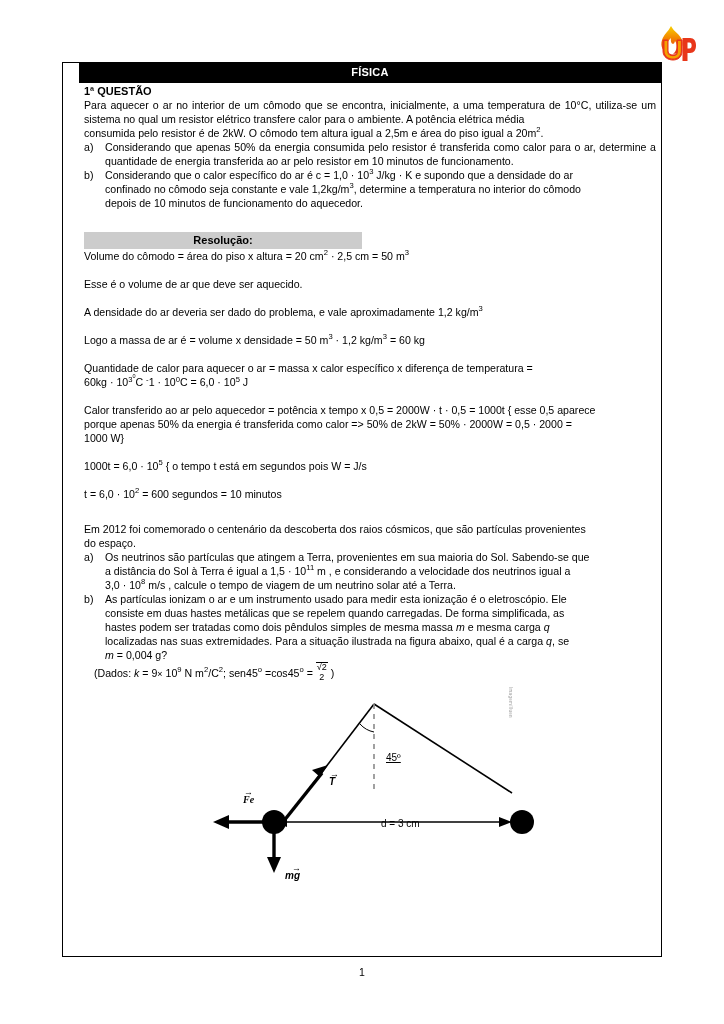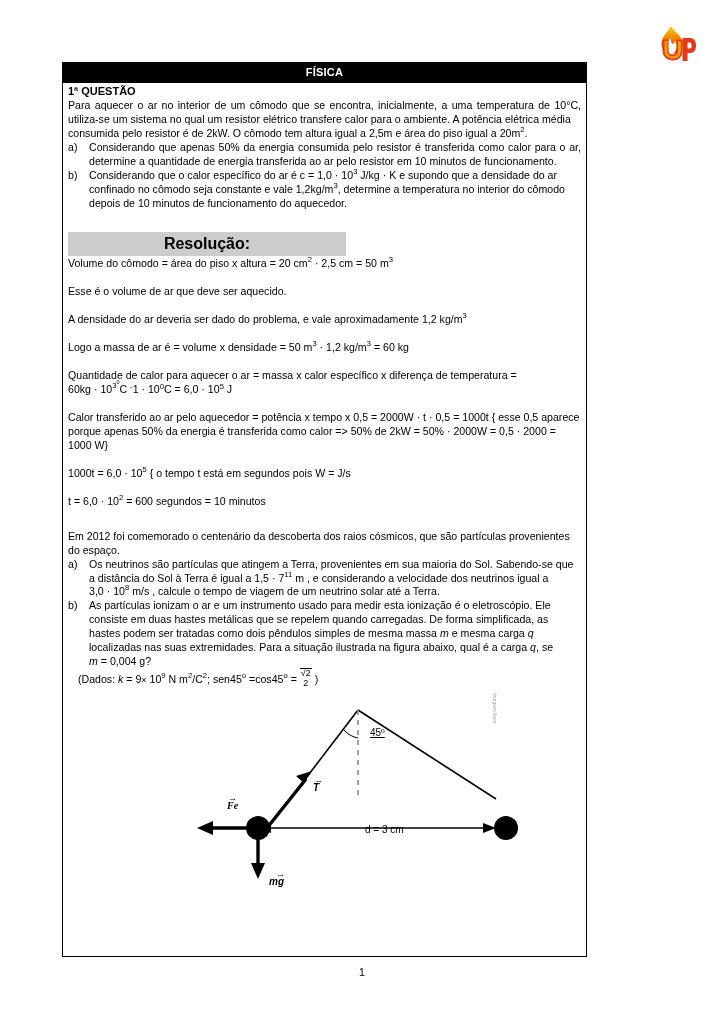--- a/index.html
+++ b/index.html
@@ -20,23 +20,24 @@
     position: absolute;
     top: 24px; right: 28px;
     width: 44px; height: 40px;
     z-index: 5;
   }
 
   
   .page-frame {
     position: absolute;
     left: 62px; top: 62px;
-    width: 525px; height: 895px;
+    width: 600px; height: 895px;
     border: 1.5px solid #000;
     background: #fff;
+    padding-left: 16px;
   }
 
   .inner {
     position: relative;
     padding: 0 5px 0 5px;
     font-size: 10.6px;
     line-height: 1.32;
   }
 
   
@@ -82,21 +83,21 @@
   .it { font-style: italic; }
   .gap-md { height: 14px; }
   .gap-lg { height: 21px; }
 
   
   .res-band-wrap { margin: 0 0 1px 0; }
   .res-band {
     background: #cccccc;
     width: 278px;
     font-weight: bold;
-    font-size: 16px;
+    font-size: 11px;
     text-align: center;
     padding: 1px 0 2px 0;
   }
 
   .sol-line { margin: 0; }
 
   
   .dados { padding-left: 10px; }
   .frac {
     display: inline-block;
@@ -253,21 +254,21 @@
 
     <div class="gap-lg"></div>
 
     <p class="body-text">Em 2012 foi comemorado o centenário da descoberta dos raios cósmicos, que são partículas provenientes</p>
     <p class="body-text">do espaço.</p>
 
     <div class="item">
       <span class="item-mark">a)</span>
       <span class="item-body noj">
         <span>Os neutrinos são partículas que atingem a Terra, provenientes em sua maioria do Sol. Sabendo-se que</span><br>
-        <span>a distância do Sol à Terra é igual a 1,5 · 7</span><sup>11</sup><span> m , e considerando a velocidade dos neutrinos igual a</span><br>
+        <span>a distância do Sol à Terra é igual a 1,5 · 10</span><sup>11</sup><span> m , e considerando a velocidade dos neutrinos igual a</span><br>
         <span>3,0 · 10</span><sup>8</sup><span> m/s , calcule o tempo de viagem de um neutrino solar até a Terra.</span>
       </span>
     </div>
 
     <div class="item">
       <span class="item-mark">b)</span>
       <span class="item-body noj">
         <span>As partículas ionizam o ar e um instrumento usado para medir esta ionização é o eletroscópio. Ele</span><br>
         <span>consiste em duas hastes metálicas que se repelem quando carregadas. De forma simplificada, as</span><br>
         <span>hastes podem ser tratadas como dois pêndulos simples de mesma massa </span><span class="it">m</span><span> e mesma carga </span><span class="it">q</span><br>
@@ -302,21 +303,21 @@
 
         <line x1="197" y1="131" x2="421" y2="131" stroke="#000" stroke-width="1.6"></line>
         <polygon points="190,131 203,126 203,136" fill="#000"></polygon>
         <polygon points="428,131 415,126 415,136" fill="#000"></polygon>
 
         <circle cx="190" cy="131" r="12" fill="#000"></circle>
 
         <circle cx="438" cy="131" r="12" fill="#000"></circle>
       </svg>
 
-      <span class="fig-label" style="left:302px; top:29px;text-decoration:underline;">45º</span>
+      <span class="fig-label" style="left:302px; top:60px;text-decoration:underline;">45º</span>
 
       <span class="fig-label" style="left:245px; top:84px;">
         <span style="position:relative;">
           <span style="position:absolute; left:1px; top:-7px; font-size:9px;">→</span>
           <span style="font-style:italic; font-weight:bold;">T</span>
         </span>
       </span>
 
       <span class="fig-label" style="left:159px; top:102px;">
         <span style="position:relative;">

